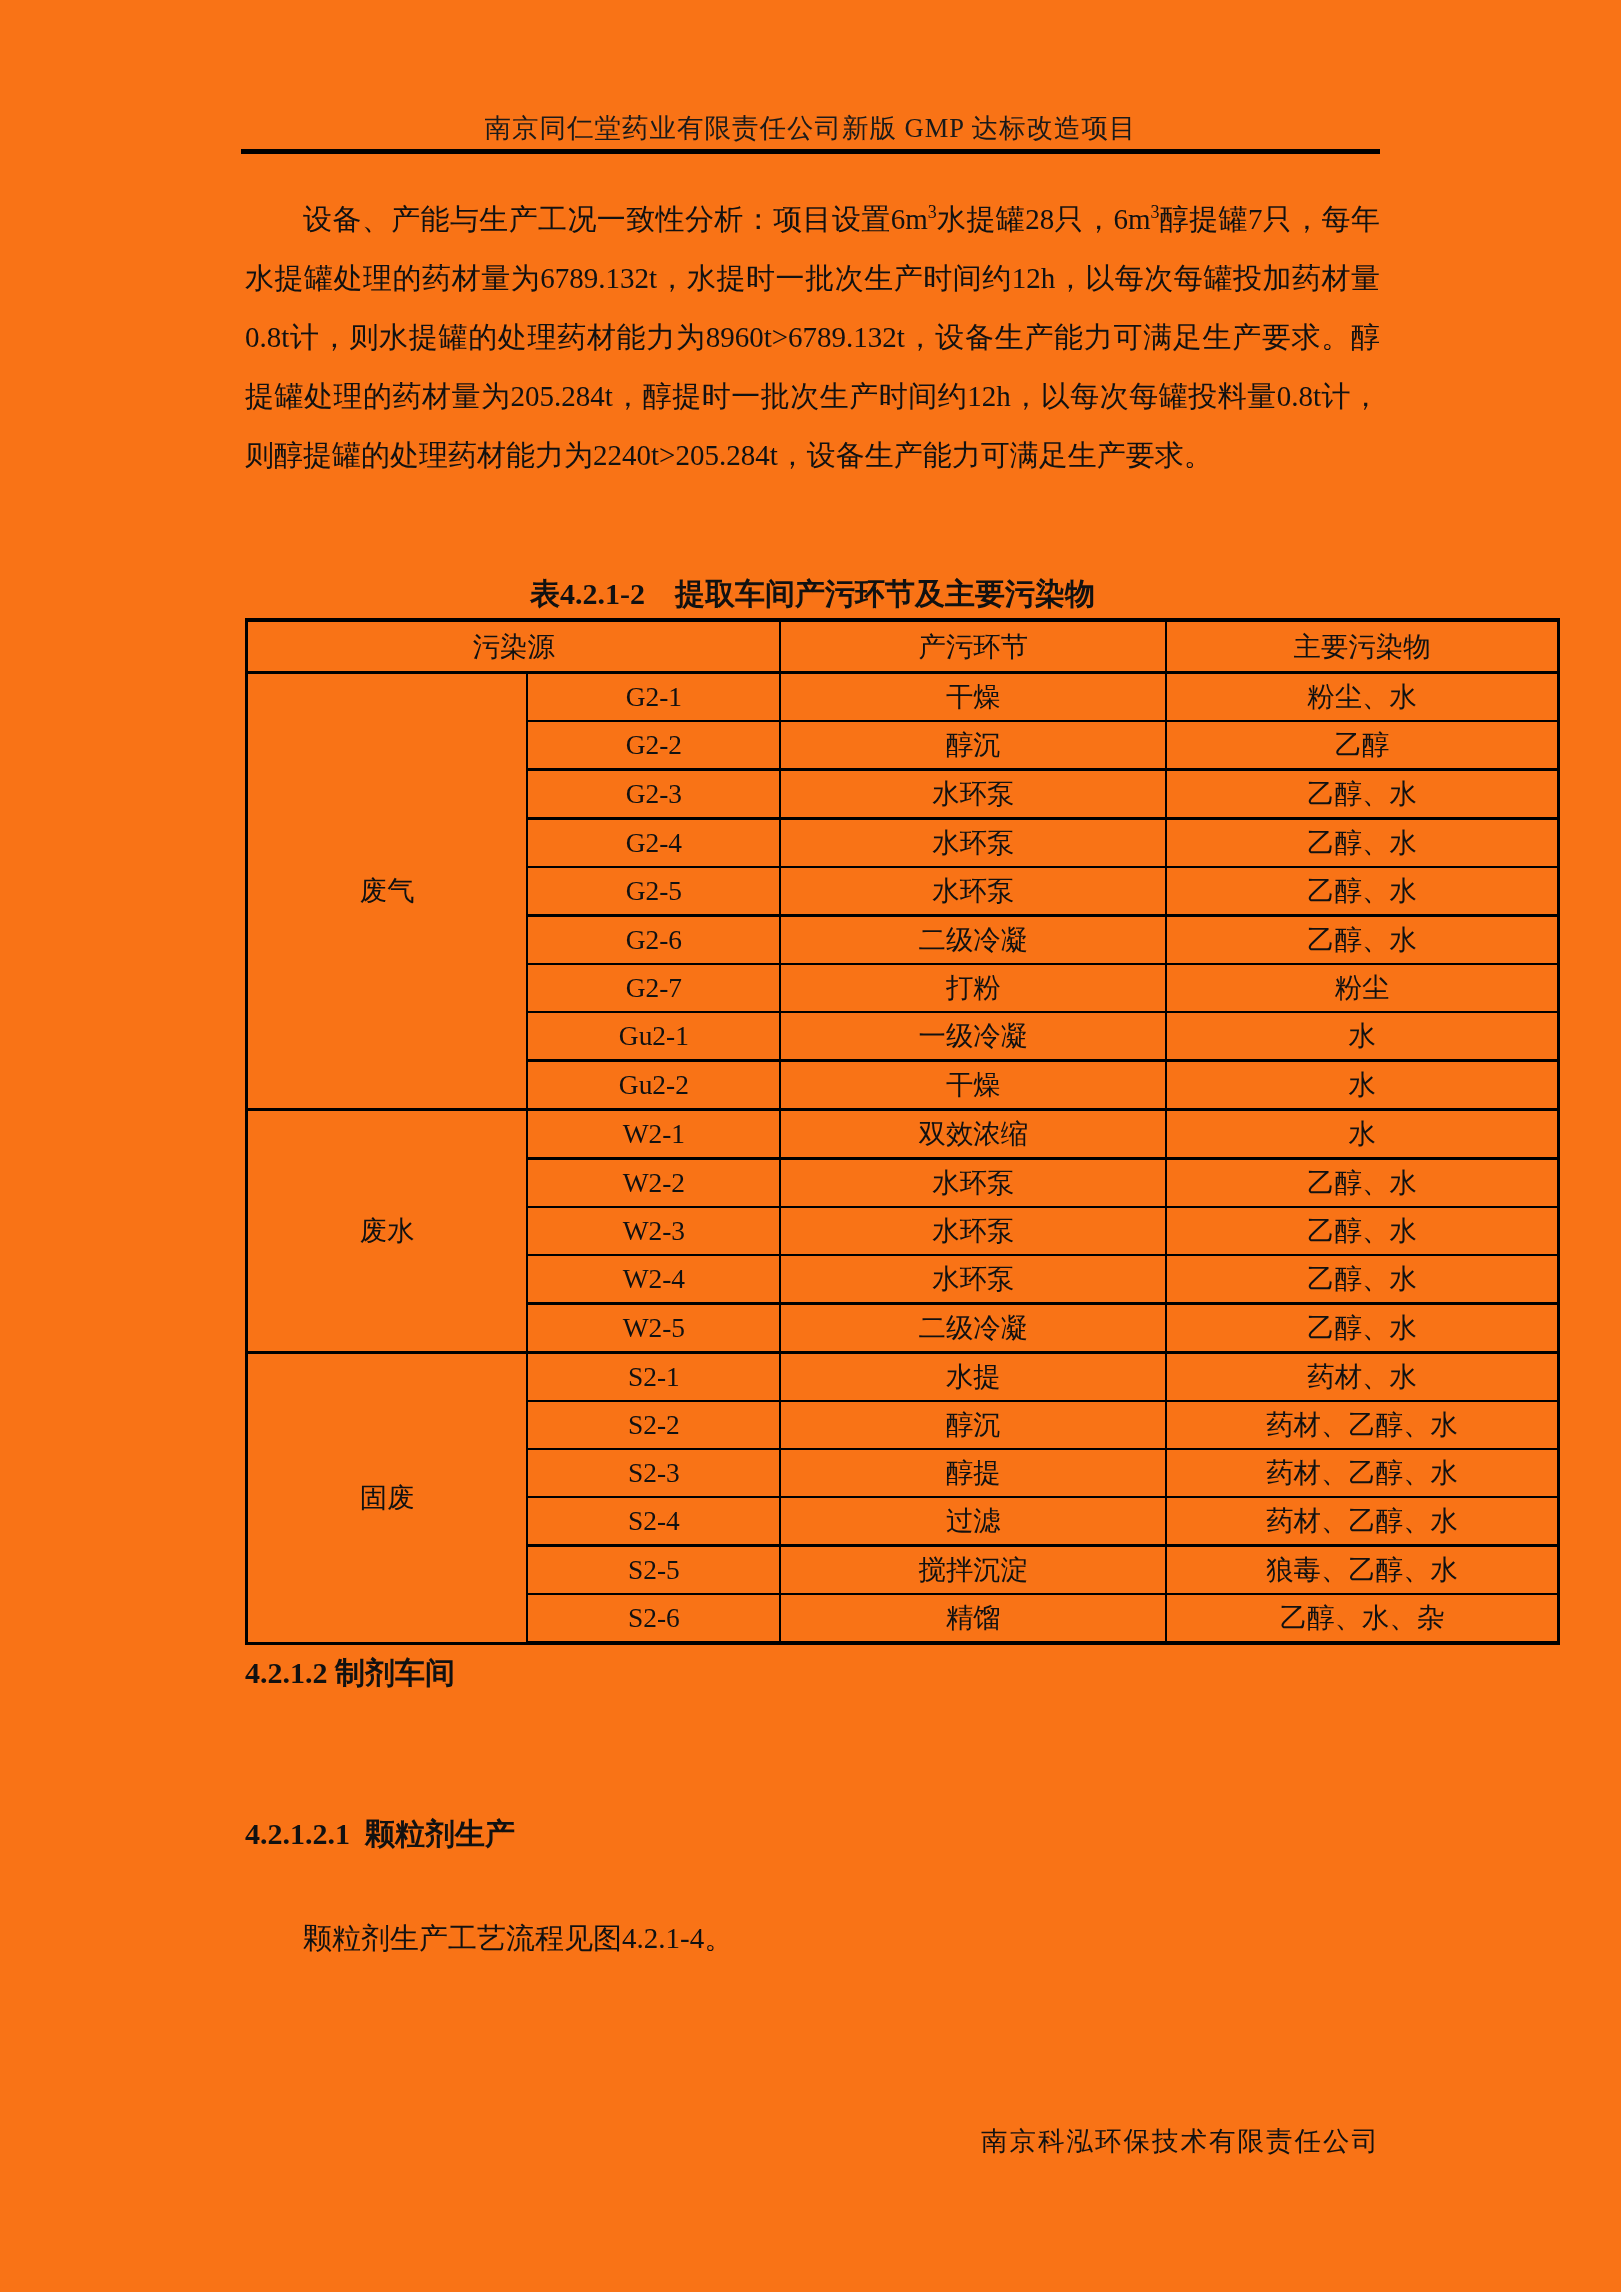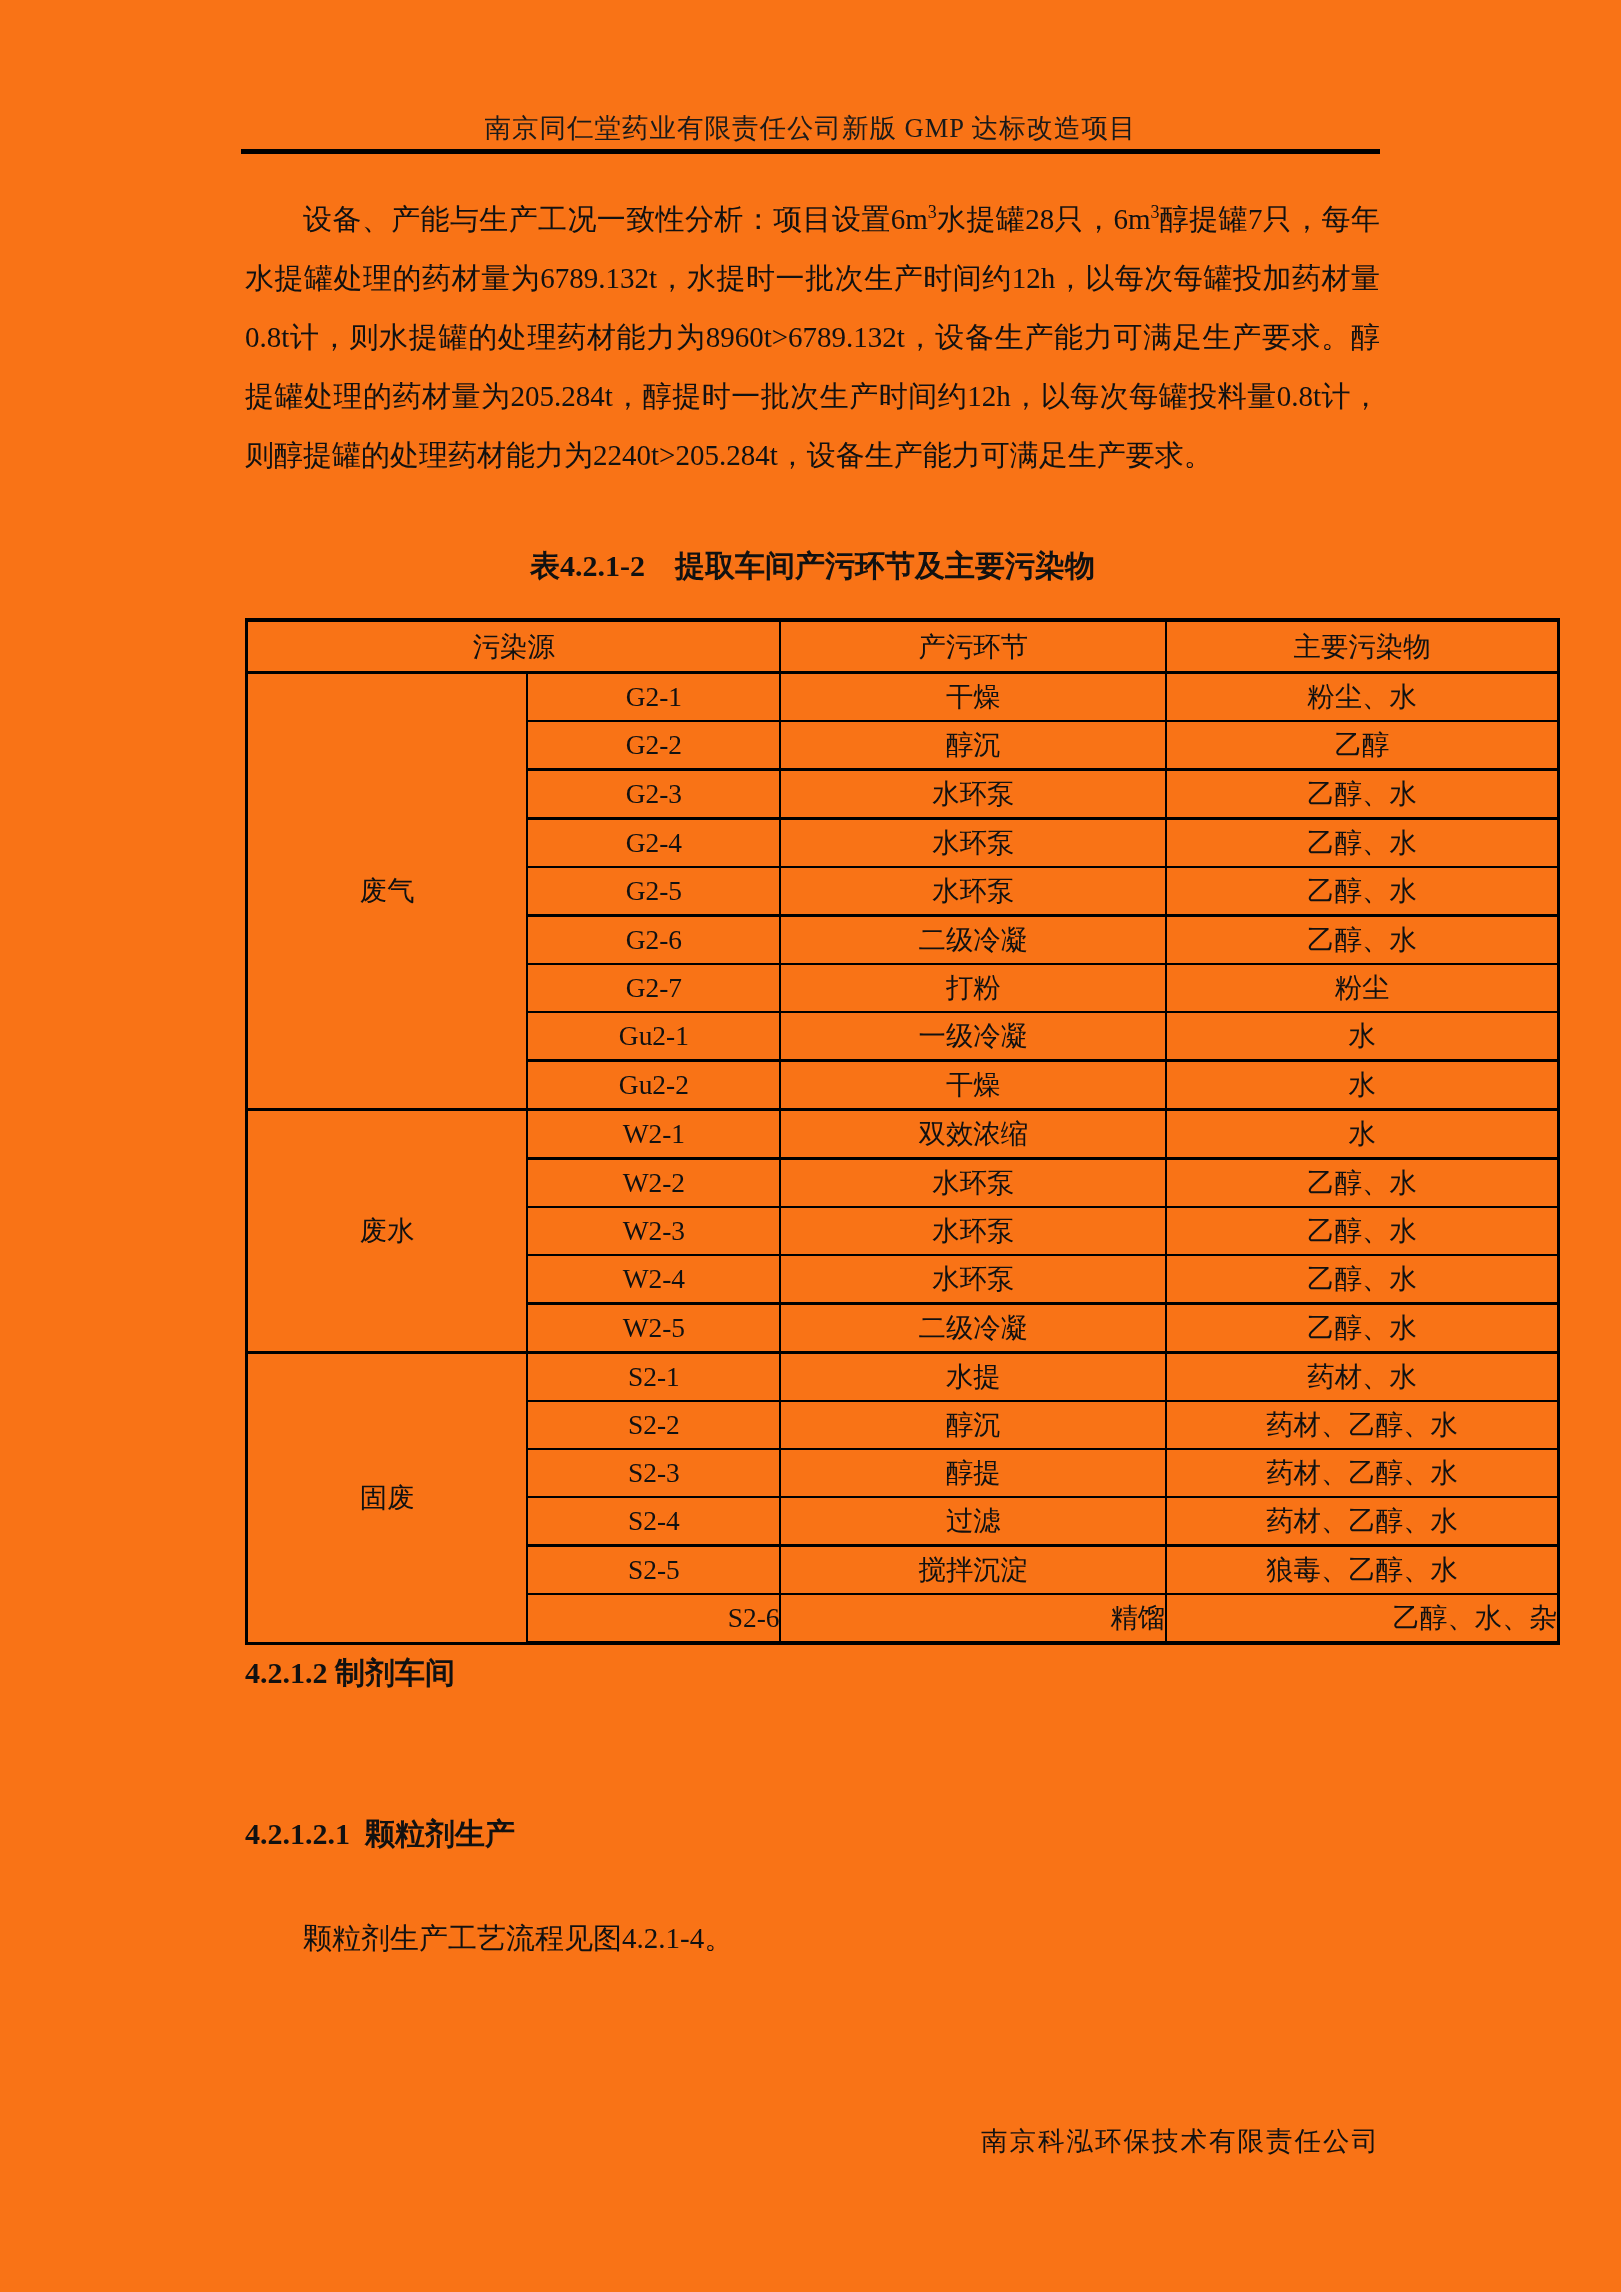--- a/index.html
+++ b/index.html
@@ -46,21 +46,21 @@
     text-indent: 2em;
     color: #111111;
   }
   .body-paragraph sup {
     font-size: 0.62em;
     vertical-align: super;
     line-height: 0;
   }
   .table-title {
     position: absolute;
-    top: 546px;
+    top: 574px;
     left: 245px;
     width: 1135px;
     text-align: center;
     font-size: 30px;
     font-weight: bold;
     white-space: pre-wrap;
   }
   table.pollution-table {
     position: absolute;
     top: 618px;
@@ -82,21 +82,21 @@
   }
   table.pollution-table th {
     height: 49px;
     border-top: 4.9px solid #000000;
     border-bottom: 3.9px solid #000000;
   }
   table.pollution-table td { height: 46px; }
   table.pollution-table td.col-divider-left { border-left: 2.9px solid #000000; }
   table.pollution-table tr.group-start td { border-top: 3.9px solid #000000; }
   table.pollution-table tr.thick-top td { border-top: 3.9px solid #000000; }
-  table.pollution-table tr:last-child td { border-bottom: 4.9px solid #000000; text-align: right; }
+  table.pollution-table tr:last-child td { border-bottom: 4.9px solid #000000; }
   .section-heading-1 {
     position: absolute;
     top: 1653px;
     left: 245px;
     width: 1135px;
     font-size: 30px;
     font-weight: bold;
     white-space: pre-wrap;
   }
   .section-heading-2 {

